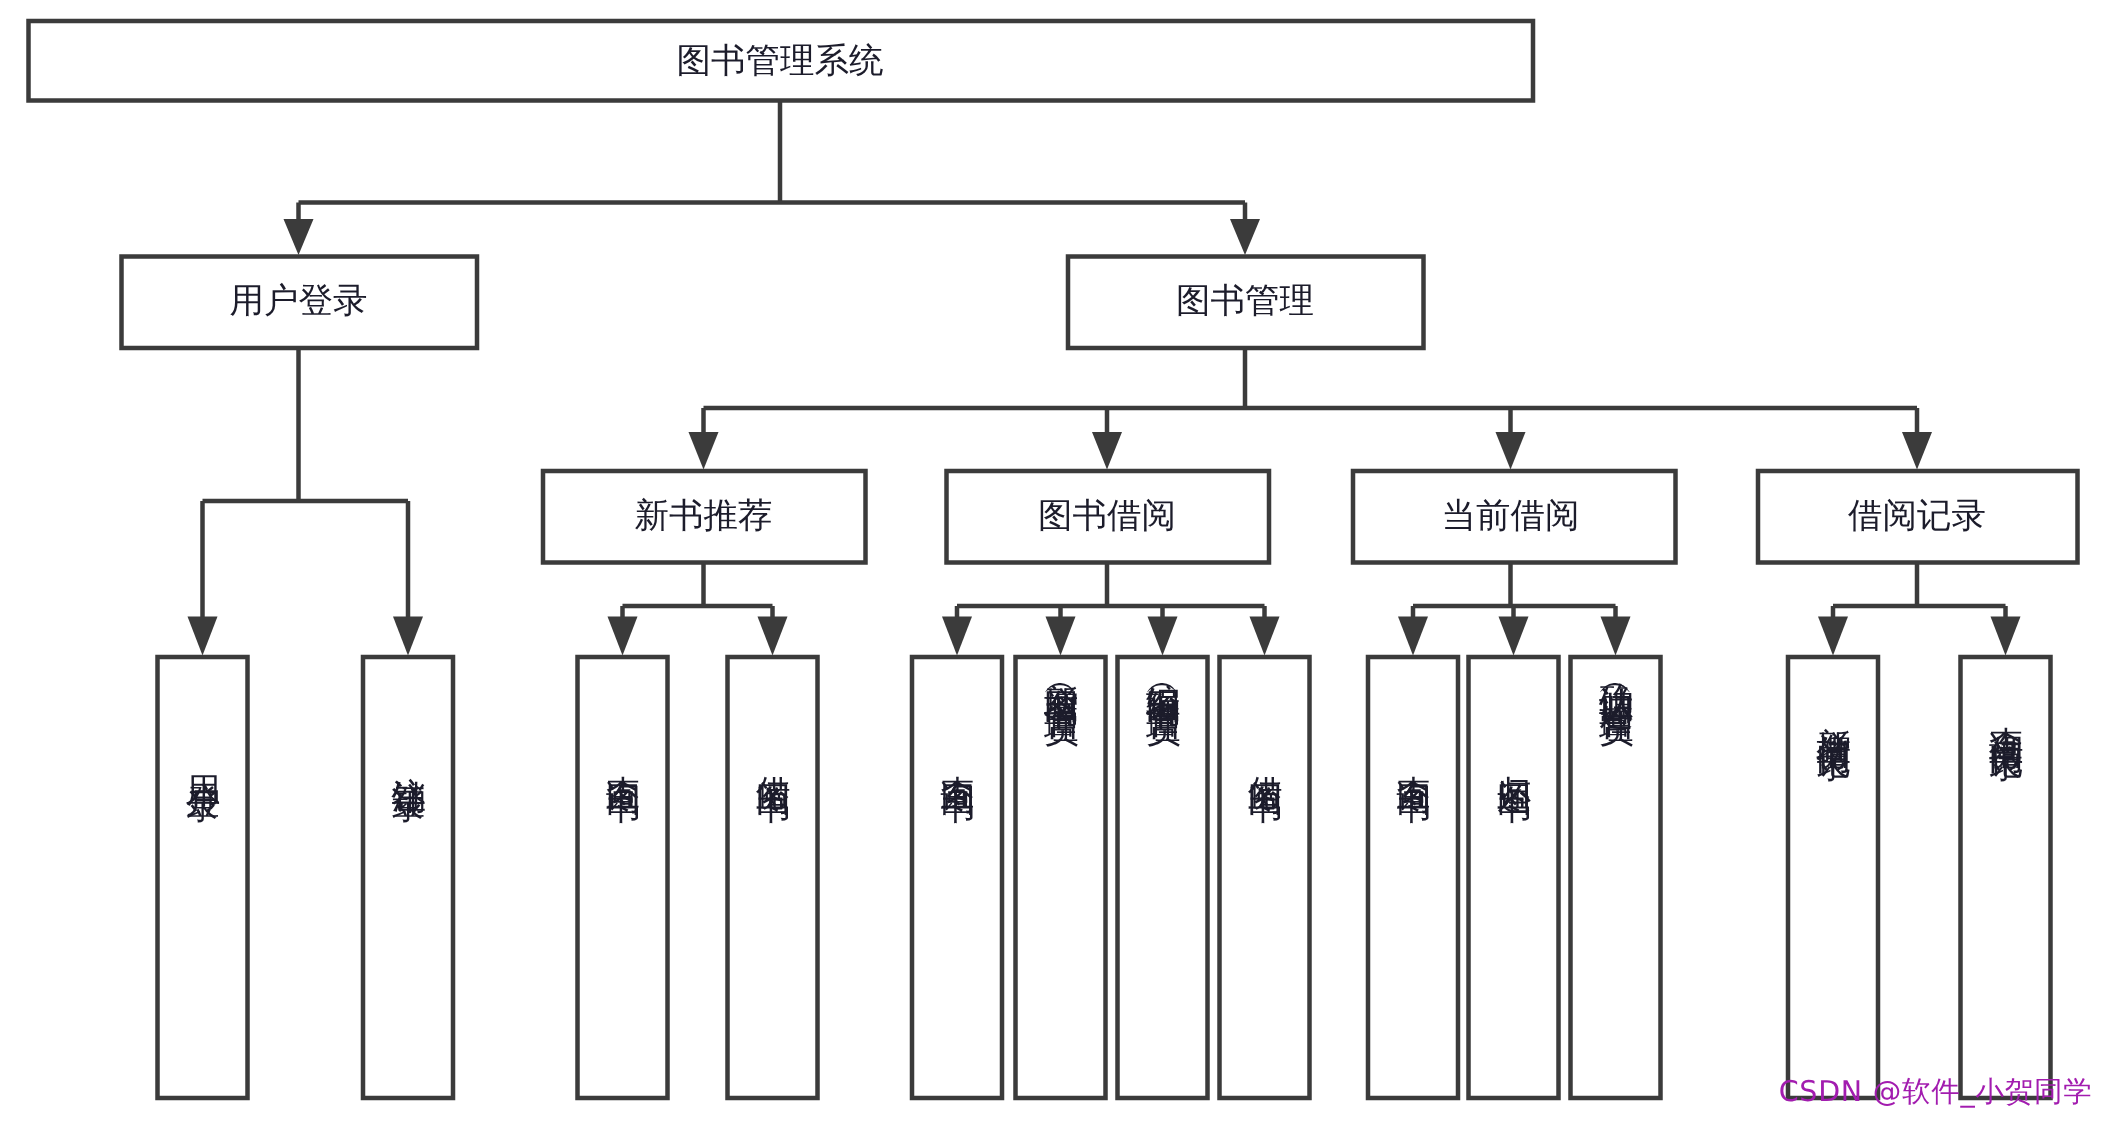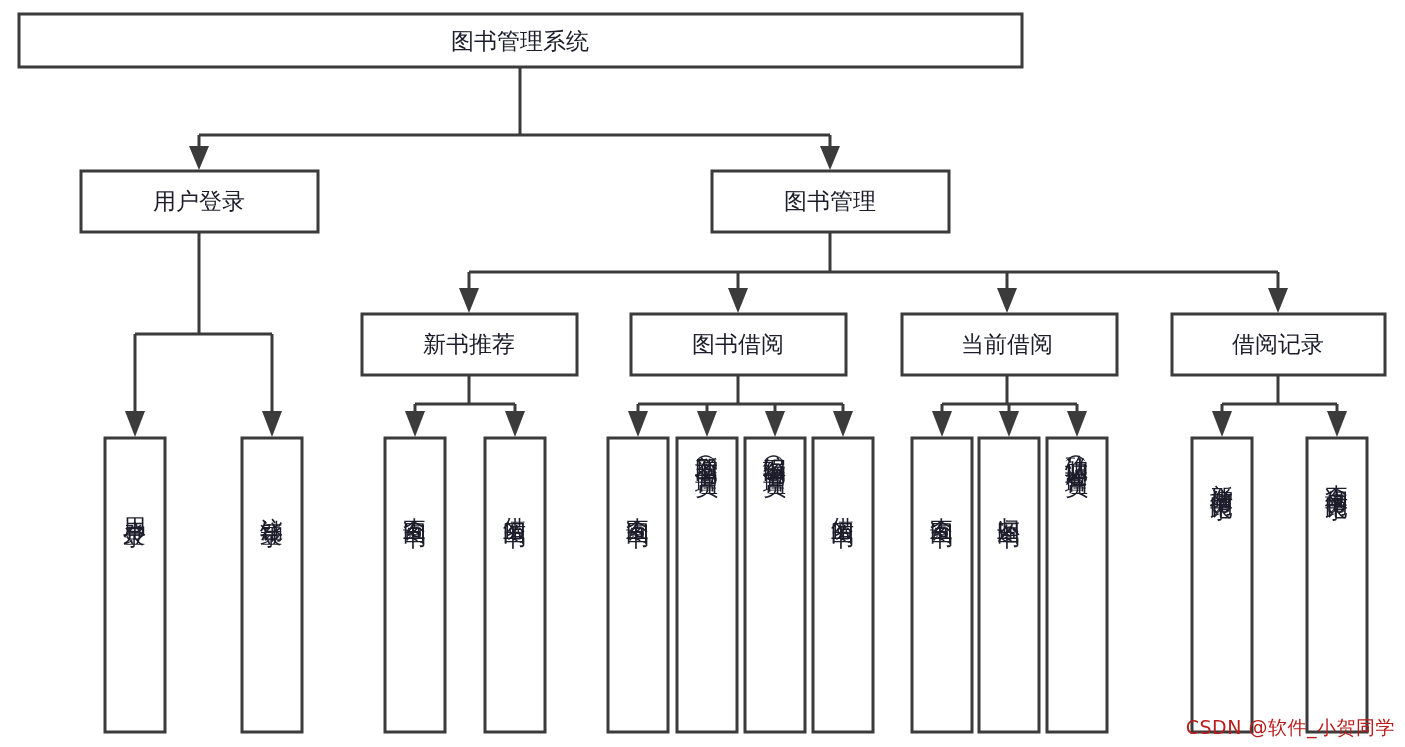--- a/index.html
+++ b/index.html
@@ -30,21 +30,21 @@
     text-anchor:middle;
     writing-mode:vertical-rl;
     letter-spacing:3px;
     white-space:pre;
   }
   .watermark{
     position:absolute;
     right:10px;bottom:6px;
     font-family:"DejaVu Sans","Liberation Sans",sans-serif;
     font-size:19px;
-    color:#b91c1c;
+    color:#a21caf;
     letter-spacing:0.5px;
     user-select:none;
     pointer-events:none;
   }
 </style>
 </head>
 <body>
 
 <div id="diagram-root">
 

